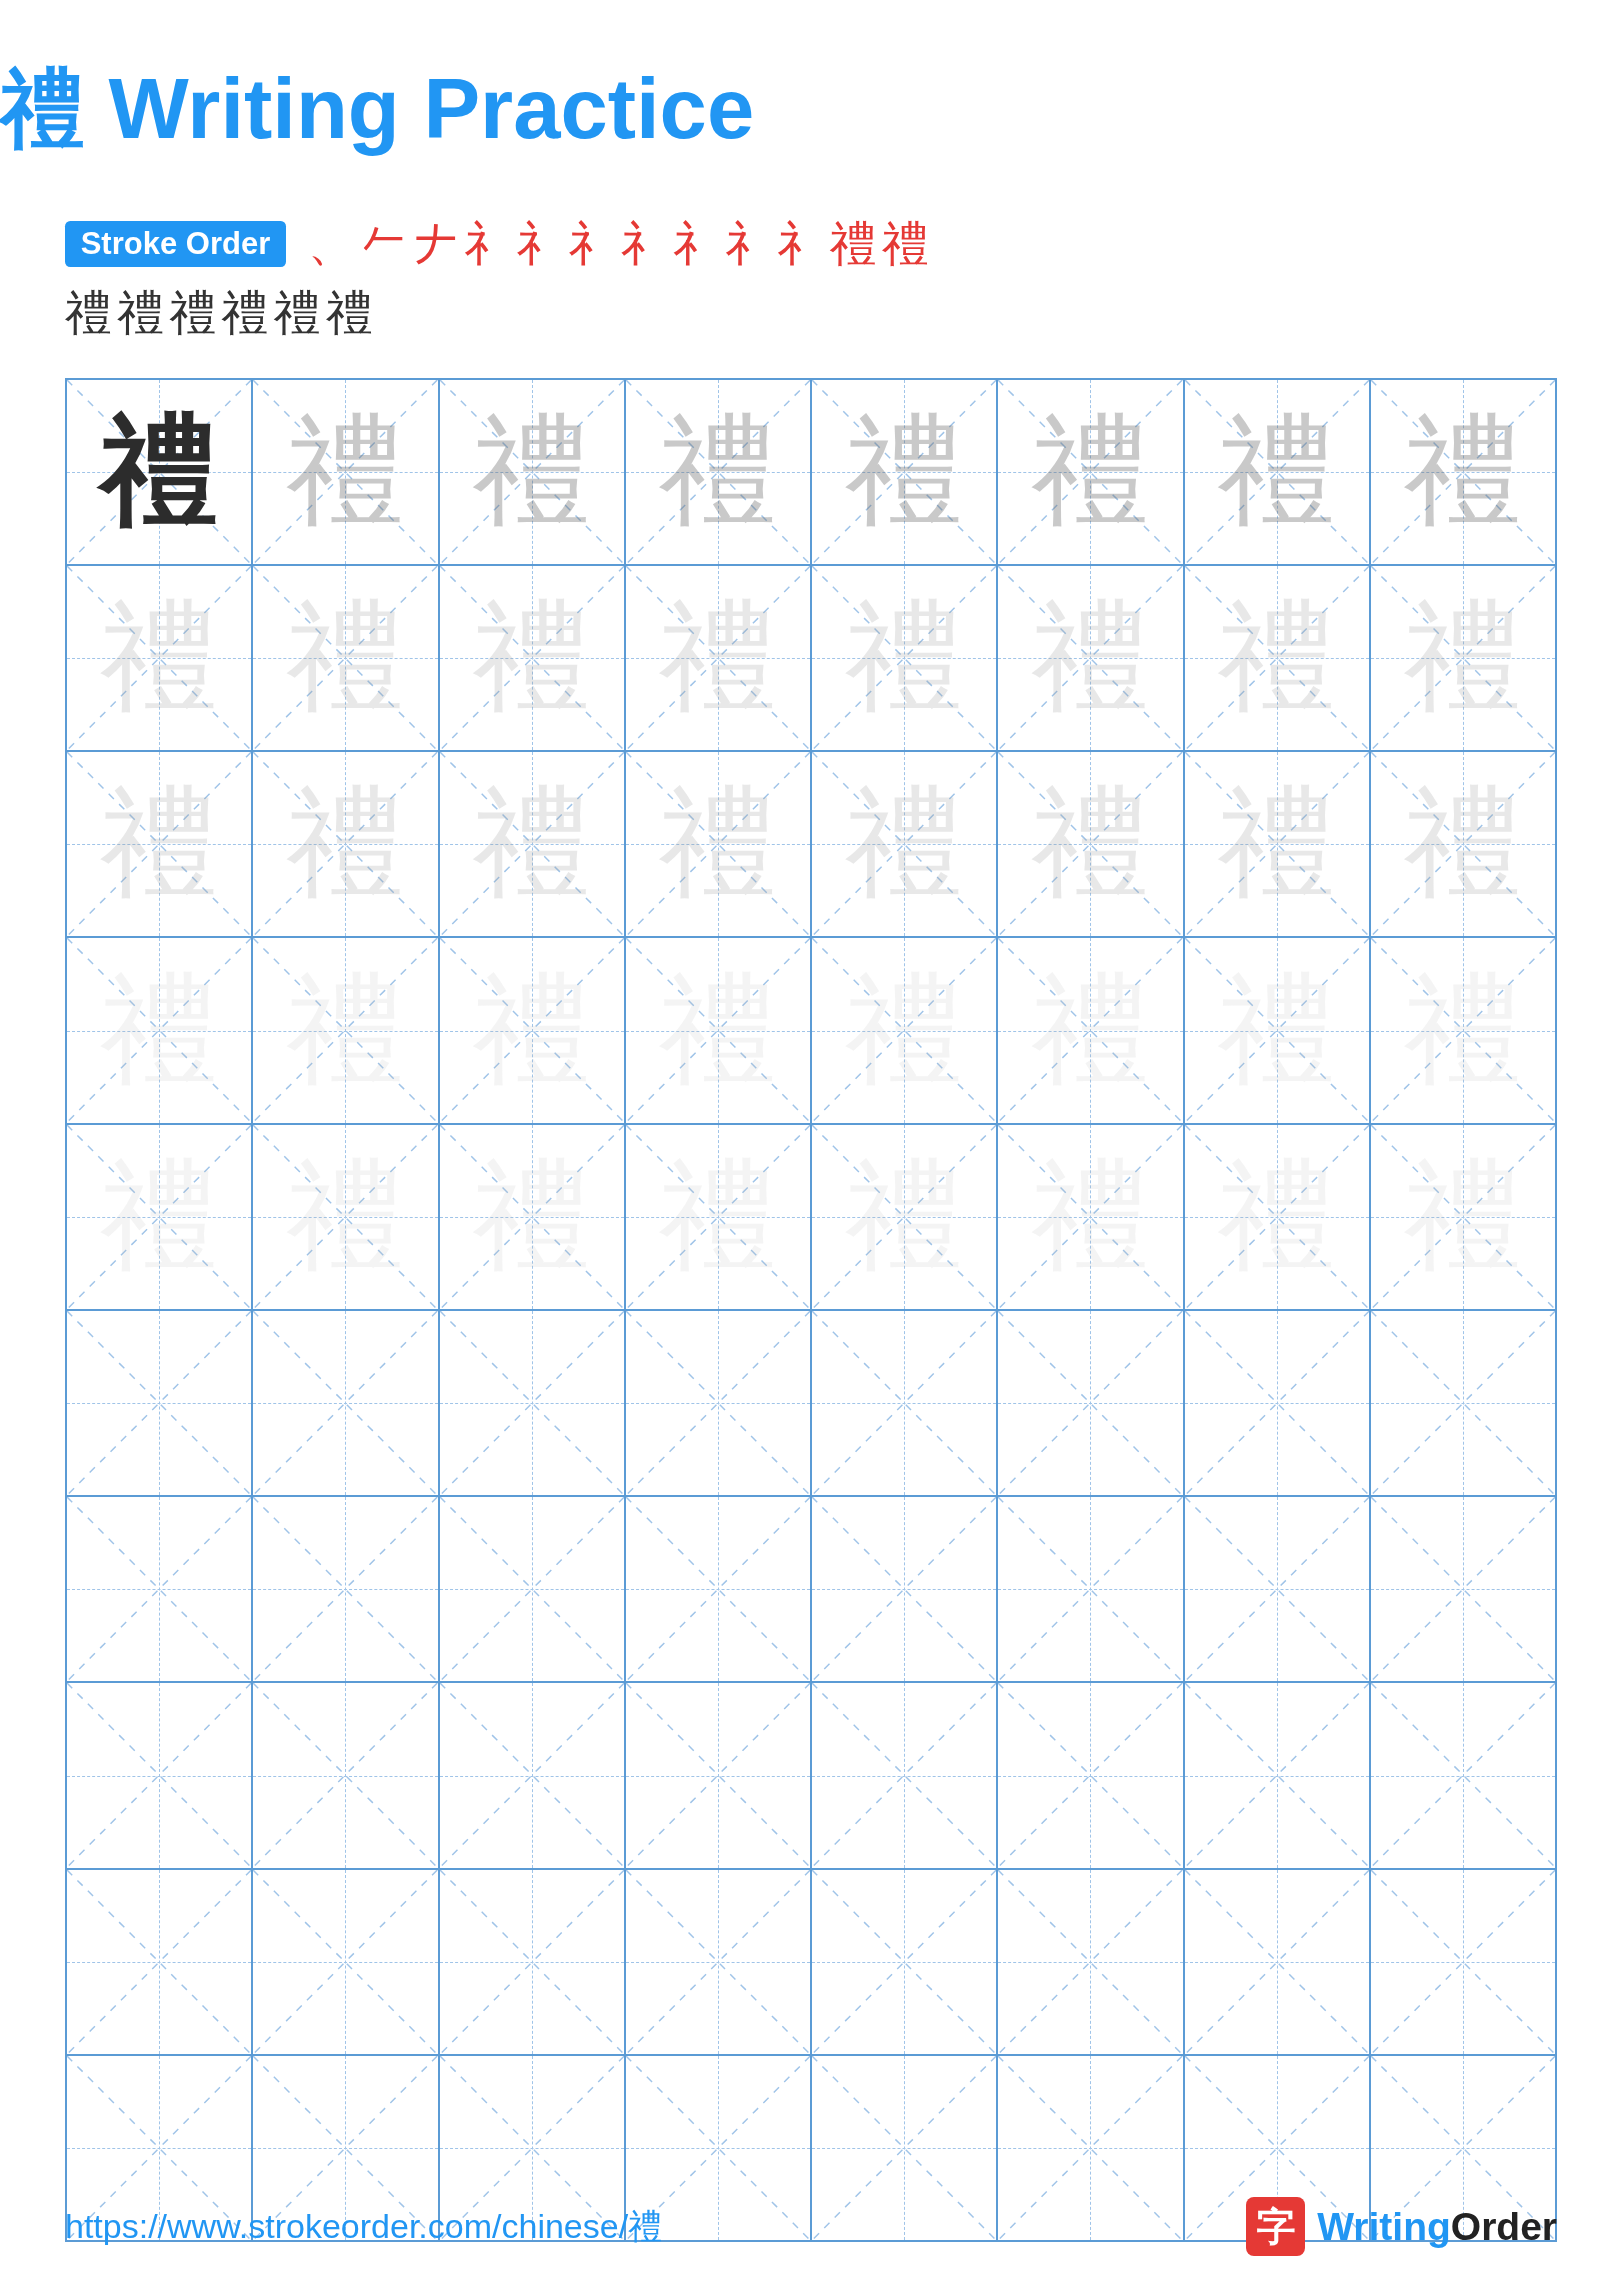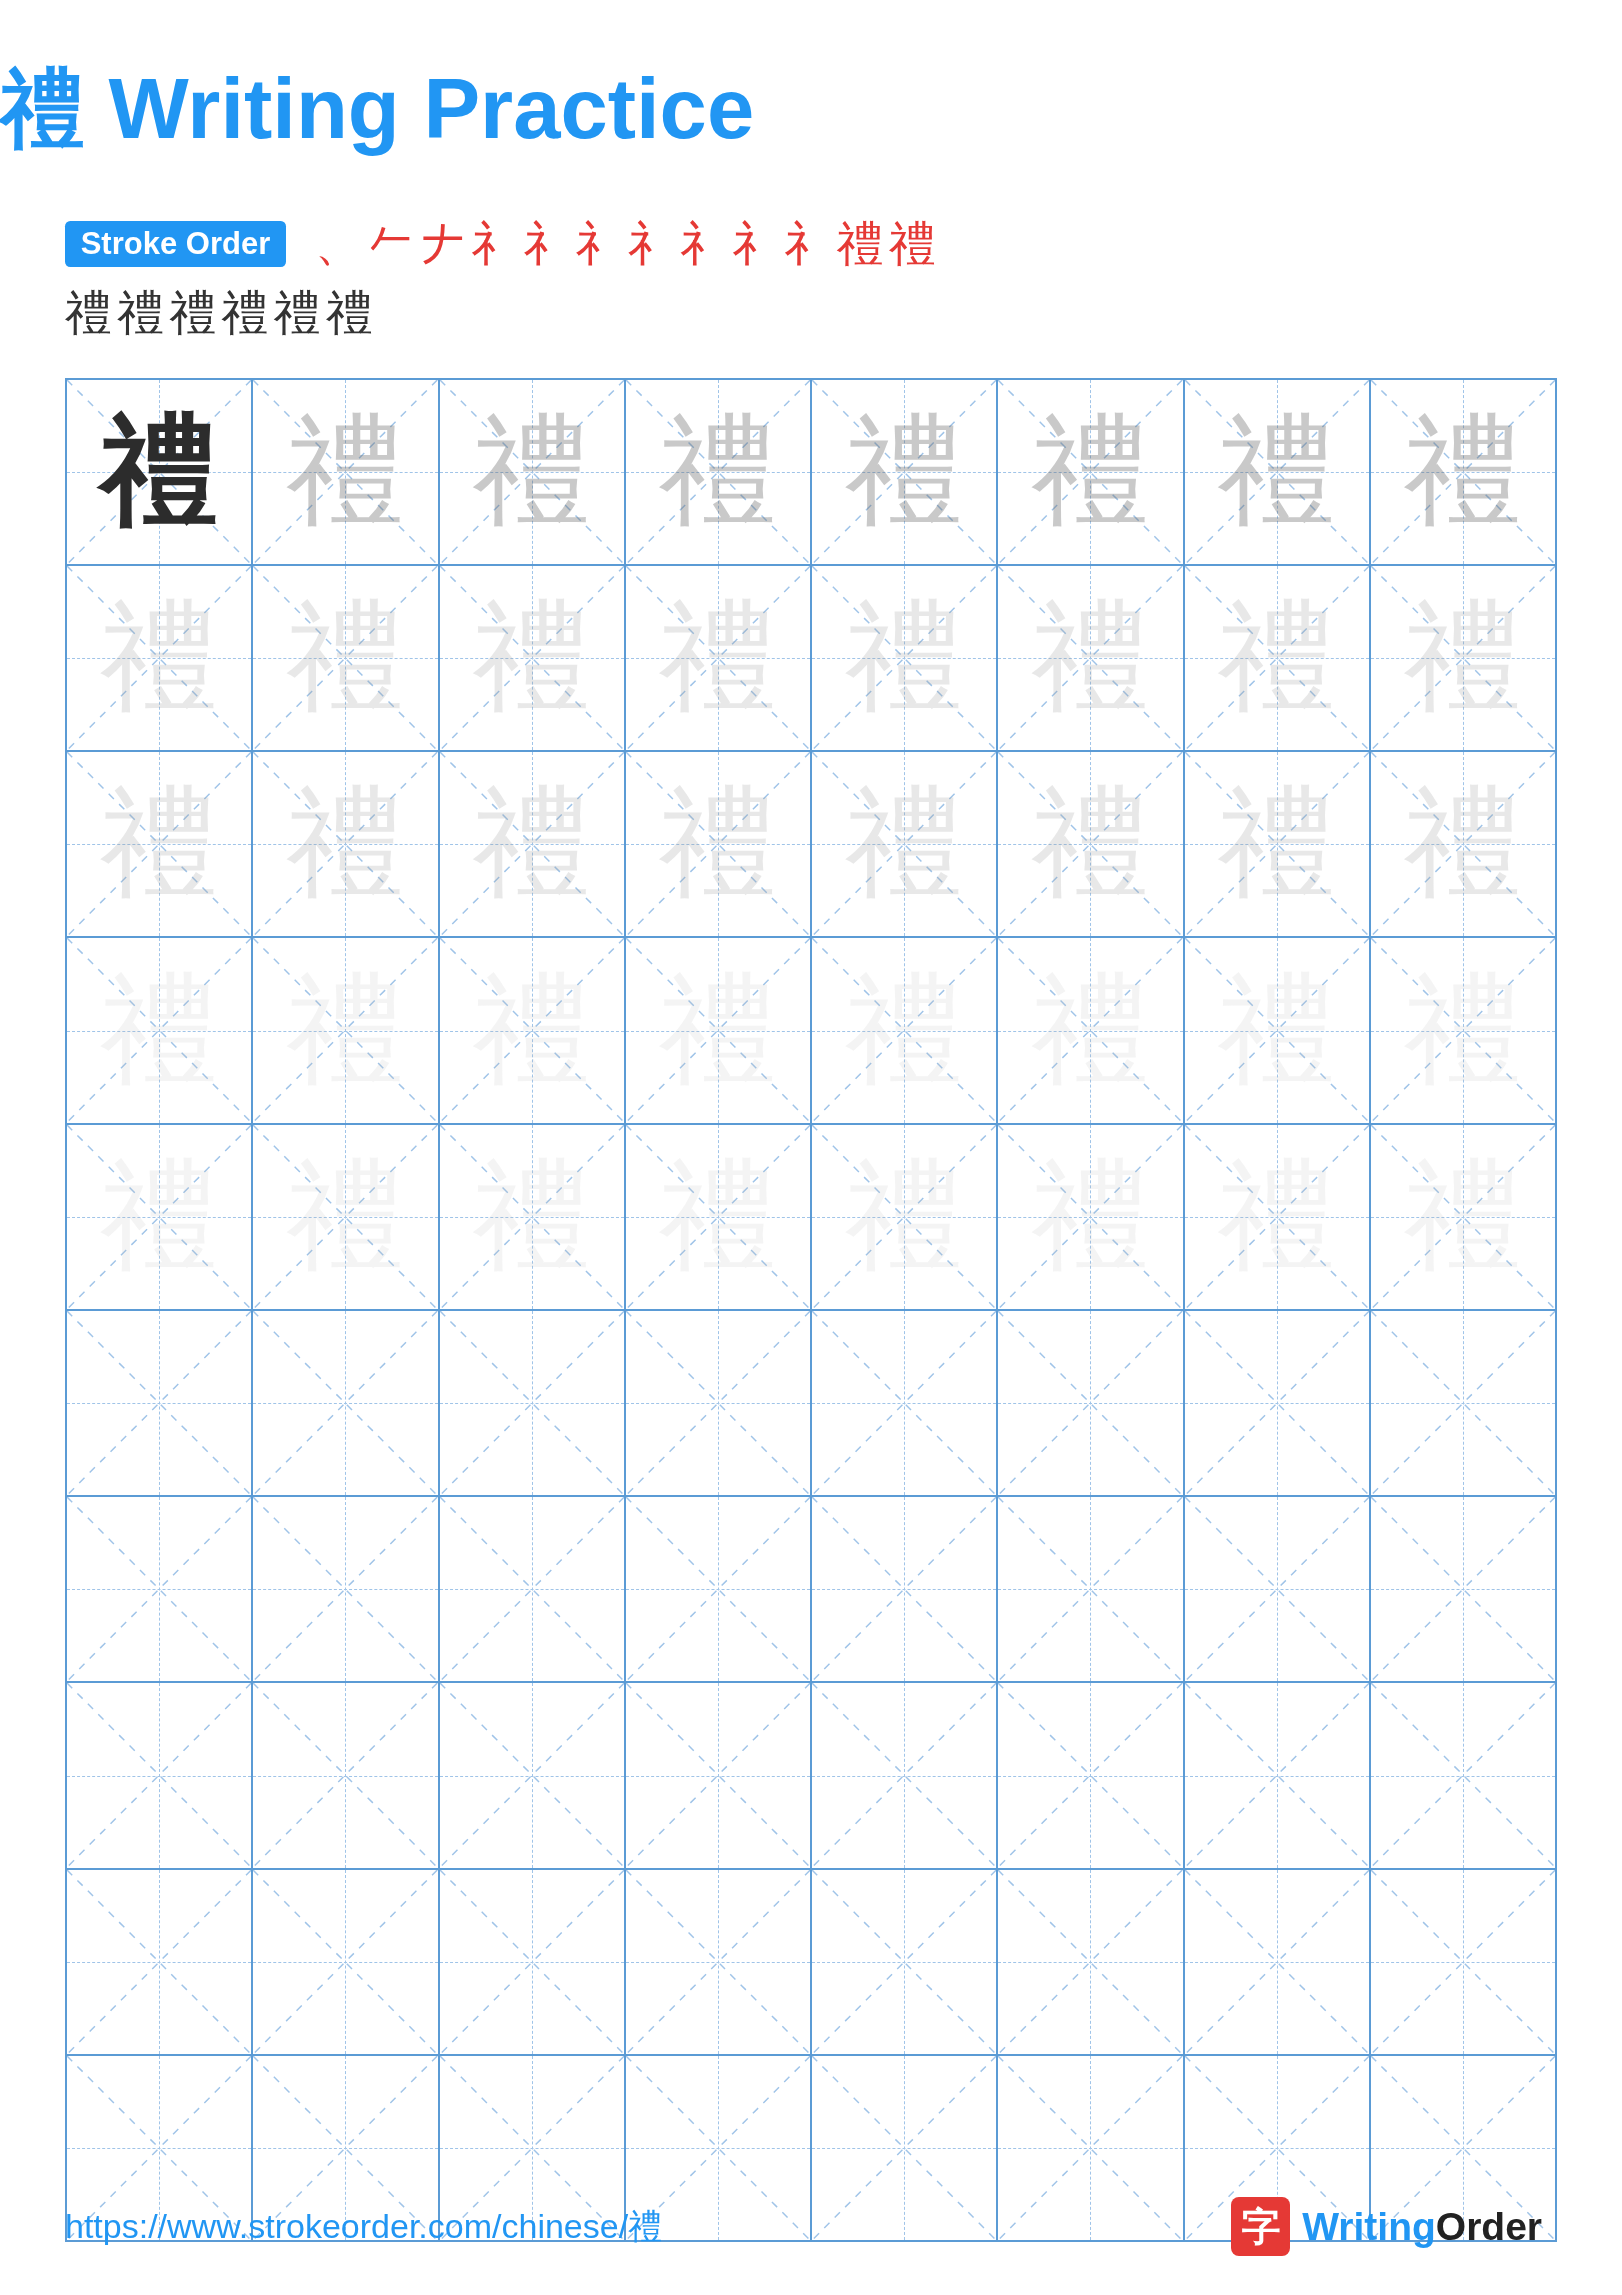--- a/index.html
+++ b/index.html
@@ -26,21 +26,21 @@
     }
 
     
     .stroke-order-section {
       padding: 19.6px 65px 13px 65px;
     }
     .stroke-order-line {
       display: flex;
       align-items: center;
       flex-wrap: wrap;
-      gap: 16px;
+      gap: 9px;
       margin-bottom: 6.5px;
     }
     .stroke-order-badge {
       background: #2196F3;
       color: white;
       font-size: 31px;
       font-family: Arial, sans-serif;
       font-weight: bold;
       padding: 5.2px 15.7px;
       border-radius: 5.2px;
@@ -136,21 +136,21 @@
     .char-light3 {
       font-size: 118px;
       color: rgba(180,180,180,0.15);
     }
 
     
     .footer {
       position: absolute;
       bottom: 39px;
       left: 0;
-      right: 15px;
+      right: 0;
       display: flex;
       align-items: center;
       justify-content: space-between;
       padding: 0 65px;
     }
     .footer-url {
       font-size: 34px;
       color: #2196F3;
       font-family: Arial, sans-serif;
     }

